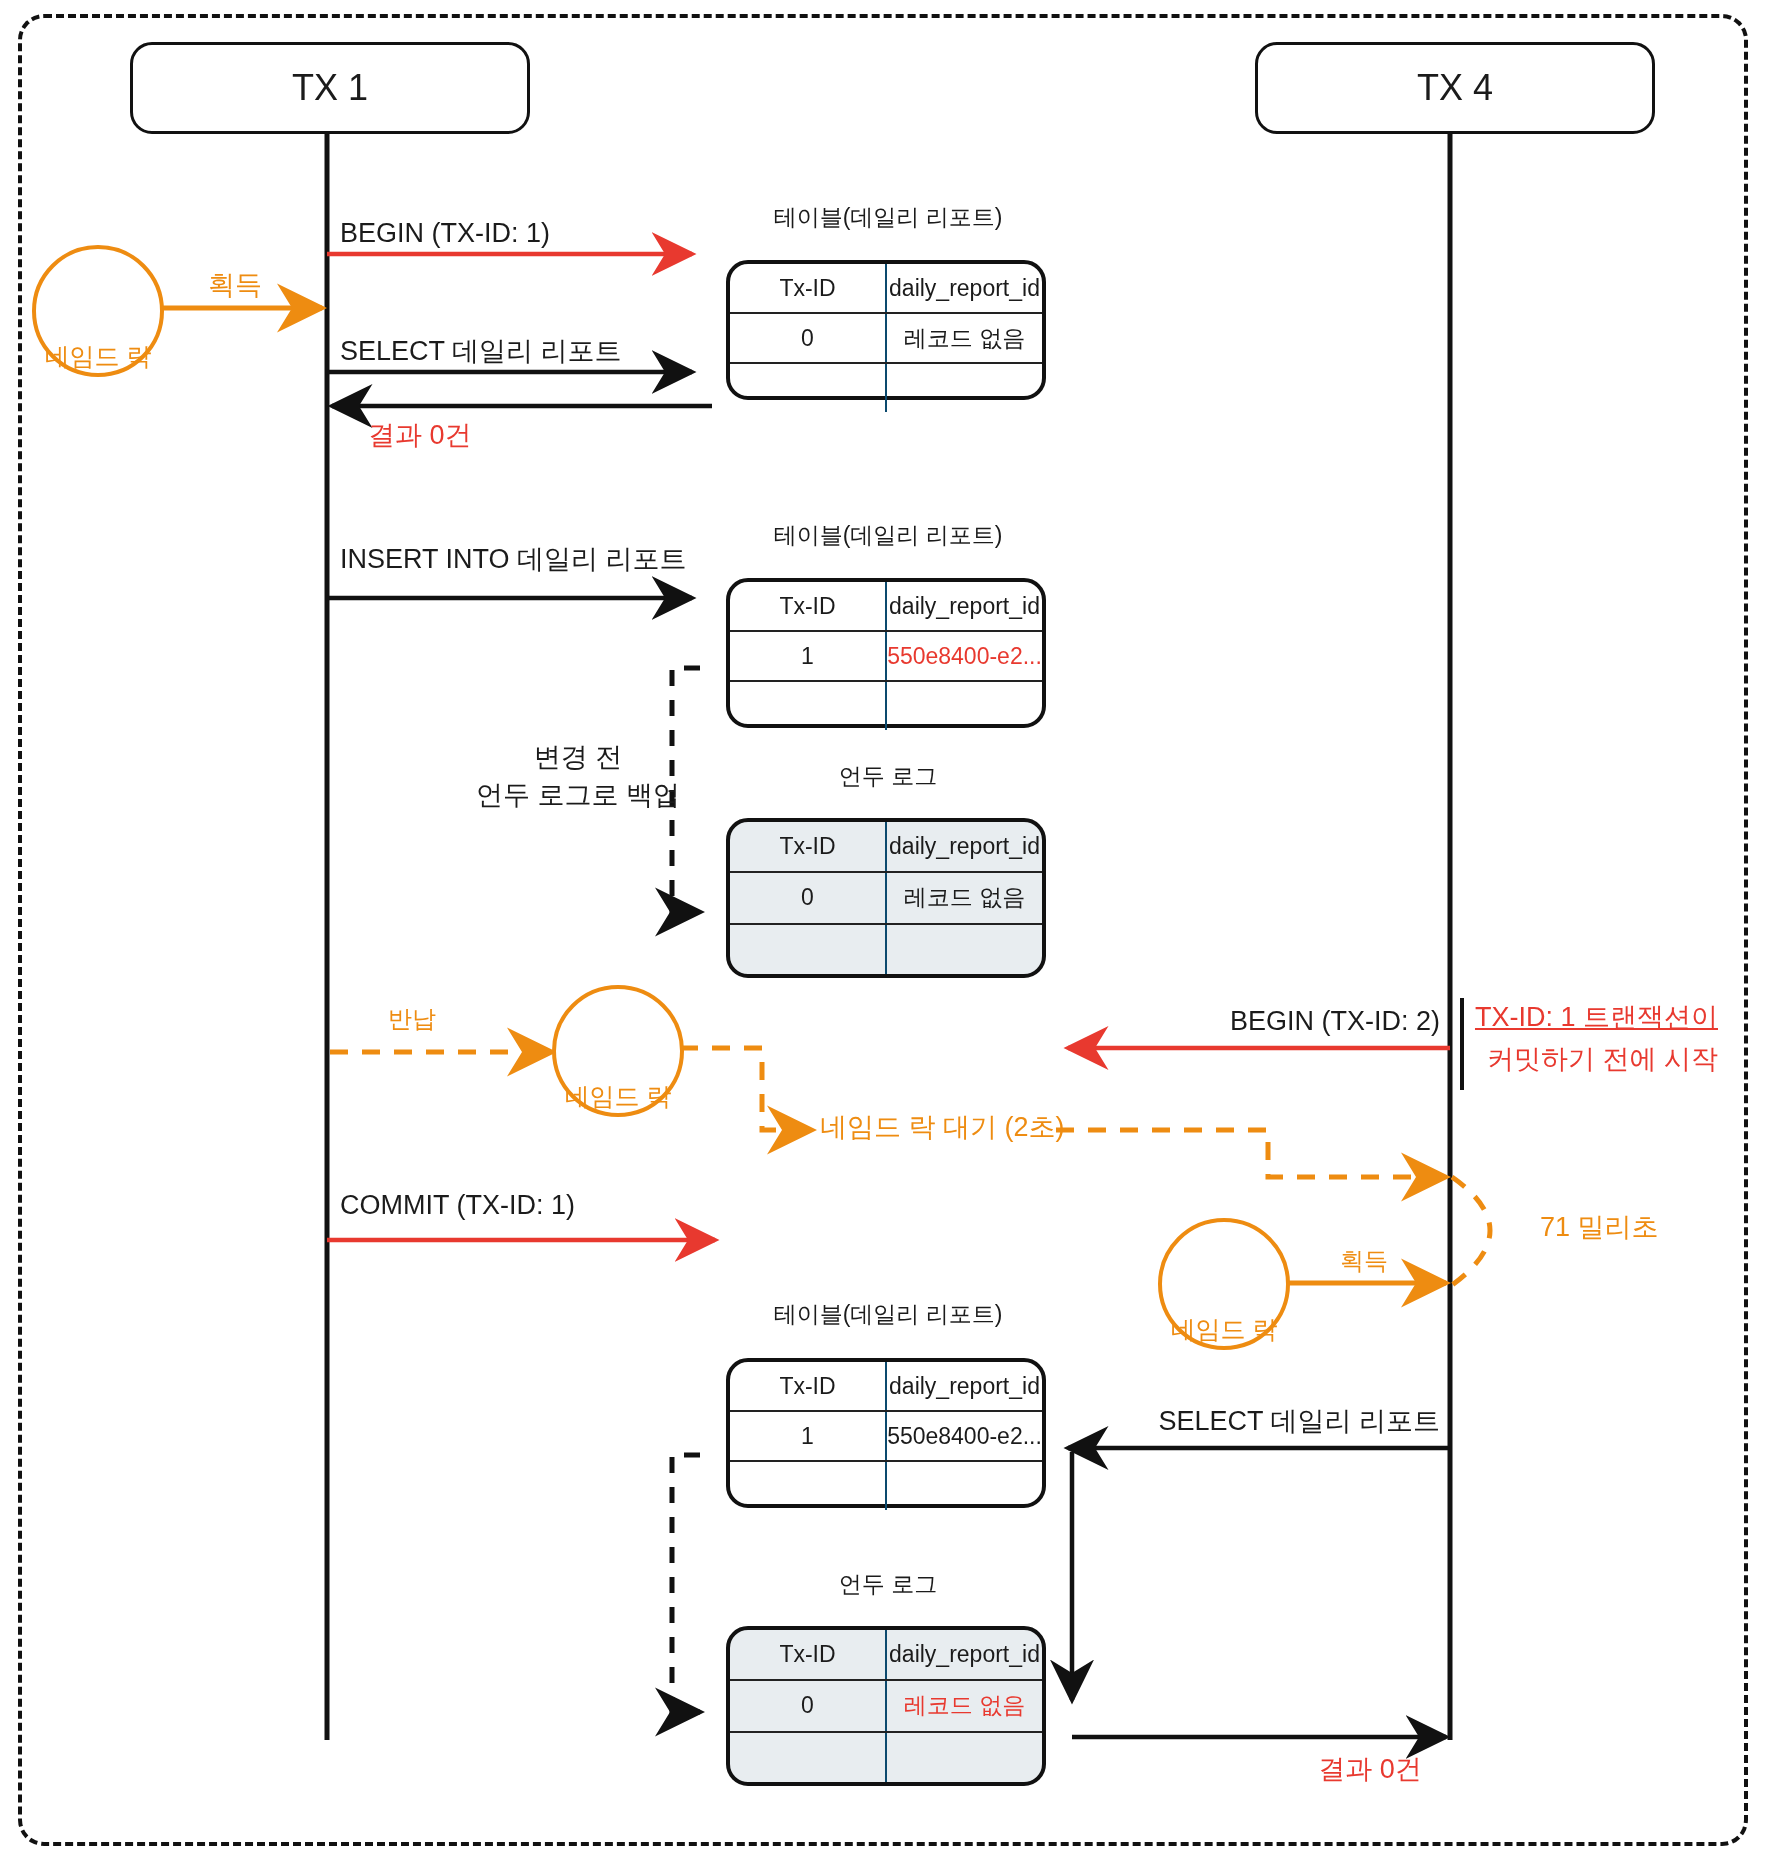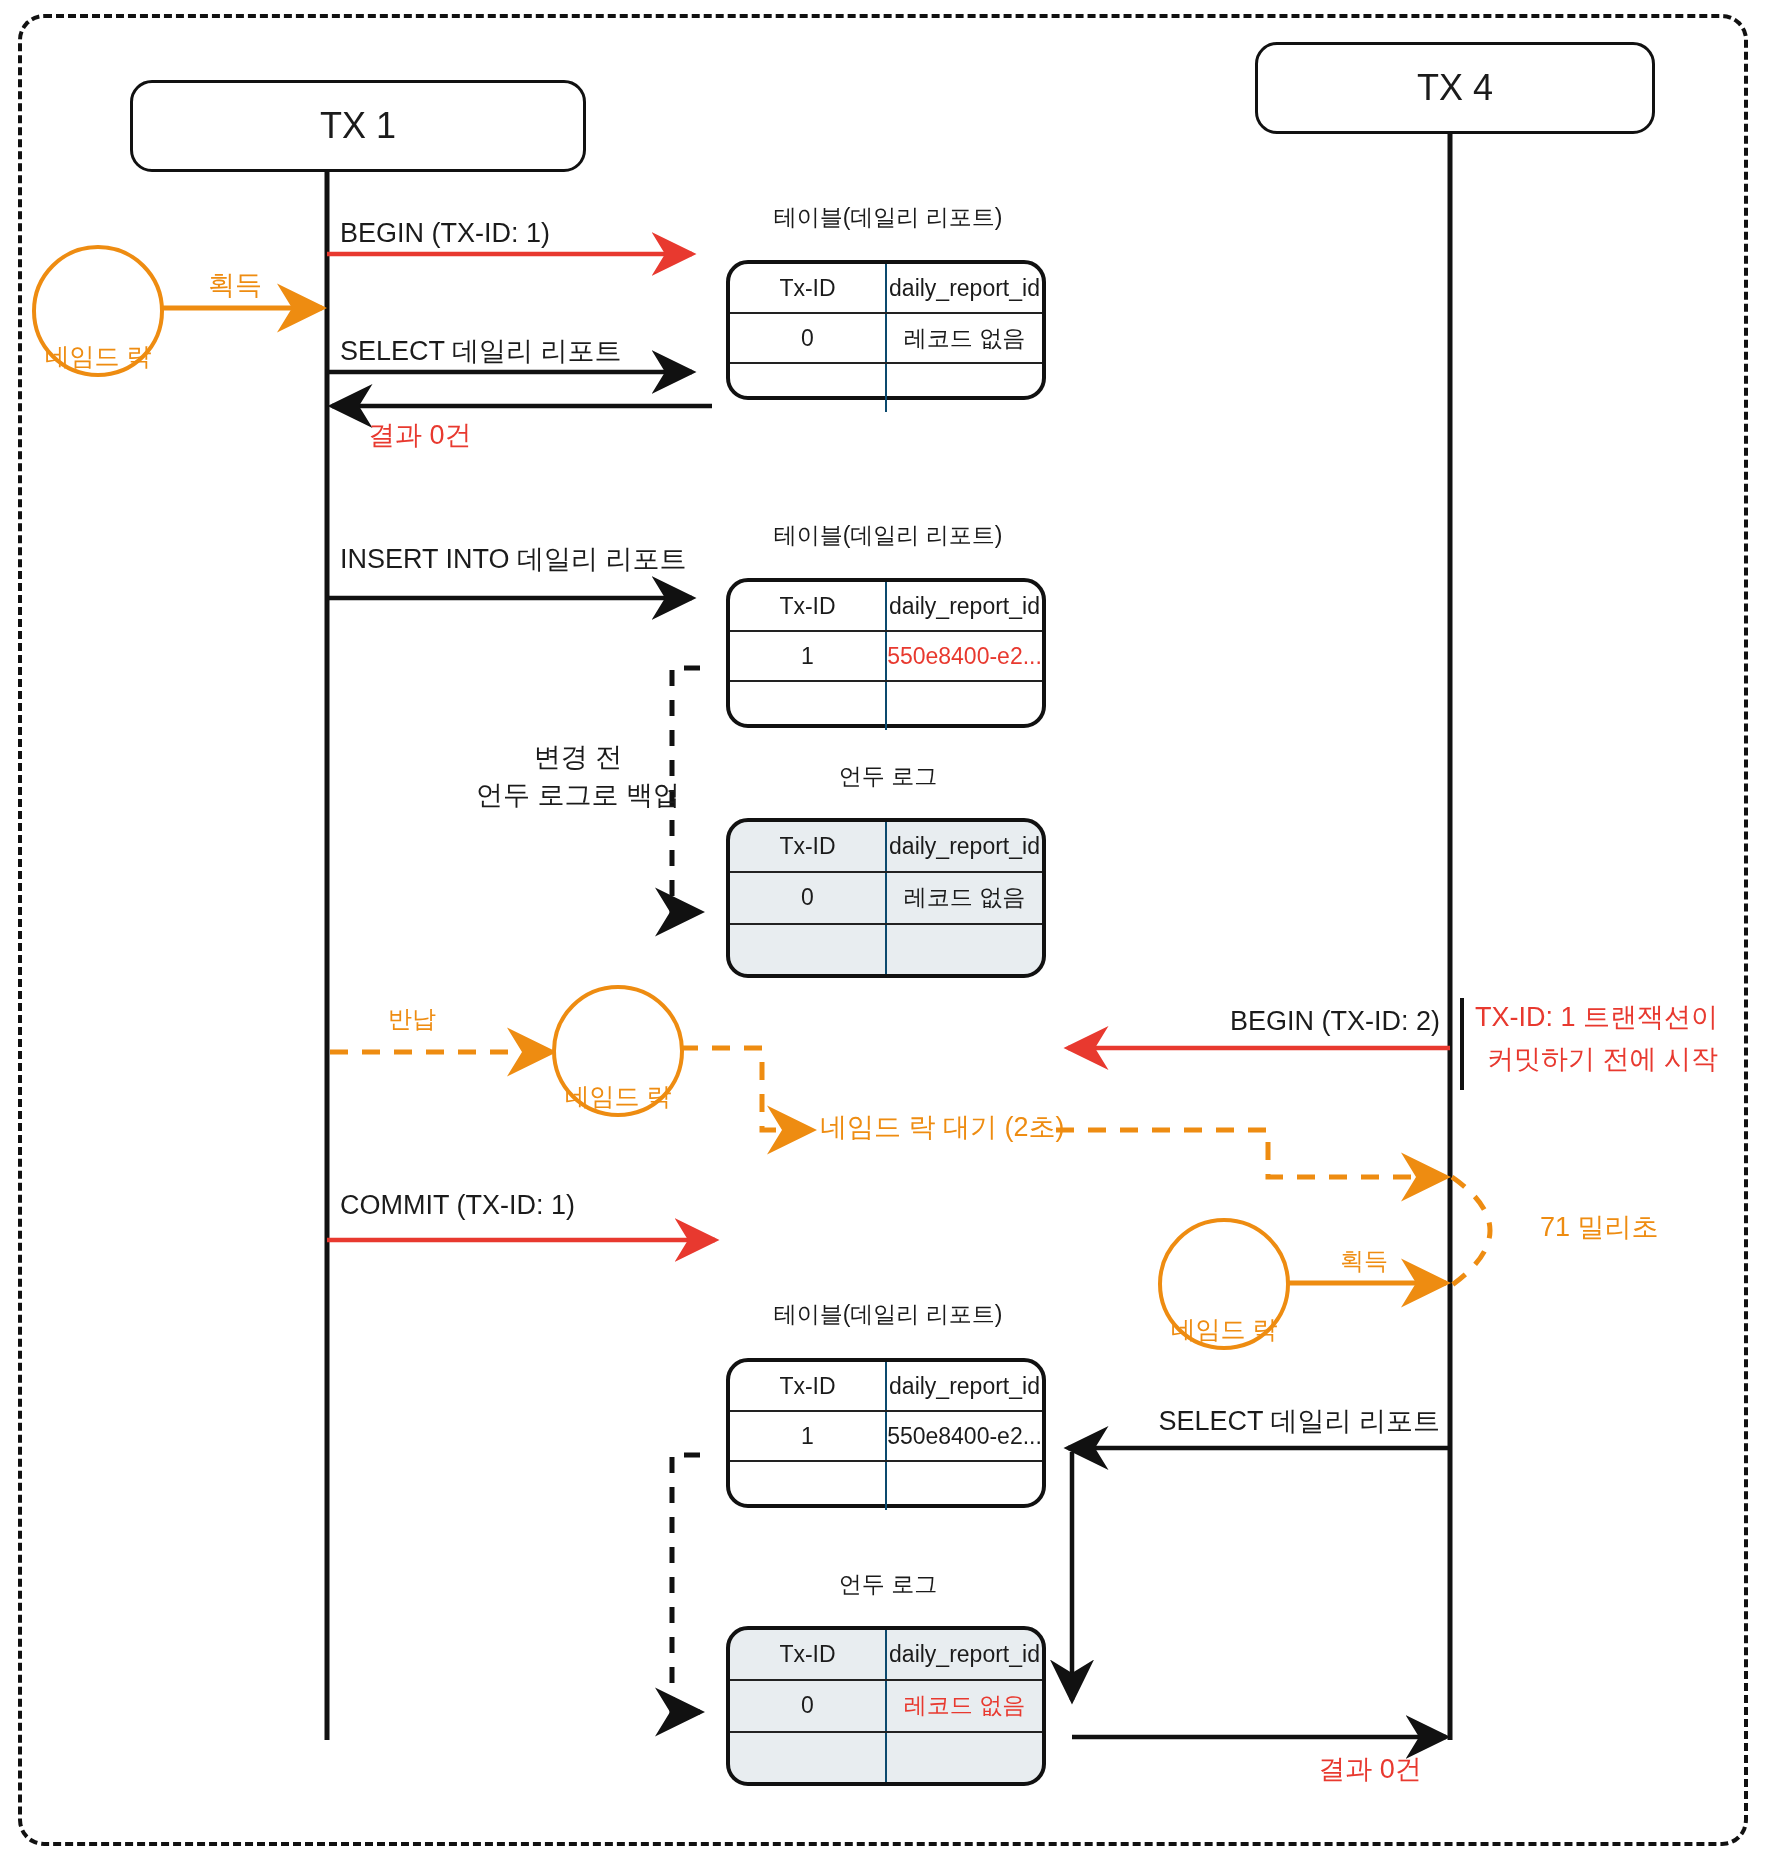--- a/index.html
+++ b/index.html
@@ -81,21 +81,21 @@
     <path d="M1452,1177 Q1528,1230 1452,1285" fill="none" stroke="#ee8c11" stroke-width="5" stroke-dasharray="16,14"></path>
 
     <line x1="1450" y1="1448" x2="1068" y2="1448" stroke="#111" stroke-width="4.5" marker-end="url(#ahK)"></line>
 
     <path d="M700,1455 L672,1455 L672,1712 L700,1712" fill="none" stroke="#111" stroke-width="5" stroke-dasharray="16,14" marker-end="url(#ahK)"></path>
 
     <path d="M1072,1452 L1072,1700" fill="none" stroke="#111" stroke-width="4.5" marker-end="url(#ahK)"></path>
     <line x1="1072" y1="1737" x2="1446" y2="1737" stroke="#111" stroke-width="4.5" marker-end="url(#ahK)"></line>
   </svg>
 
-  <div class="actor" style="left:130px;top:42px;width:456px;height:92px;margin-top:38px;">
+  <div class="actor" style="left:130px;top:42px;width:400px;height:92px;">
     <span>TX 1</span>
   </div>
   <div class="actor" style="left:1255px;top:42px;width:400px;height:92px;">
     <span>TX 4</span>
   </div>
 
   <div class="circ" style="left:32px;top:245px;width:132px;height:132px;">
     <span>네임드 락</span>
   </div>
   <div class="circ" style="left:552px;top:985px;width:132px;height:132px;">
@@ -211,21 +211,21 @@
   <div class="lbl red" style="left:368px;top:418px;">결과 0건</div>
 
   <div class="lbl" style="left:340px;top:542px;">INSERT INTO 데일리 리포트</div>
 
   <div class="lbl ctr" style="left:578px;top:740px;">변경 전</div>
   <div class="lbl ctr" style="left:578px;top:778px;">언두 로그로 백업</div>
 
   <div class="lbl org small" style="left:388px;top:1004px;">반납</div>
 
   <div class="lbl rgt" style="left:1440px;top:1004px;">BEGIN (TX-ID: 2)</div>
-  <div class="lbl red rgt" style="left:1718px;top:1000px;">TX-ID: 1 트랜잭션이</div>
+  <div class="lbl red rgt" style="left:1718px;top:1000px;text-decoration:underline;">TX-ID: 1 트랜잭션이</div>
   <div class="lbl red rgt" style="left:1718px;top:1042px;">커밋하기 전에 시작</div>
 
   <div class="lbl org" style="left:820px;top:1110px;">네임드 락 대기 (2초)</div>
 
   <div class="lbl" style="left:340px;top:1188px;">COMMIT (TX-ID: 1)</div>
 
   <div class="lbl org small" style="left:1340px;top:1246px;">획득</div>
   <div class="lbl org" style="left:1540px;top:1210px;">71 밀리초</div>
 
   <div class="lbl rgt" style="left:1440px;top:1404px;">SELECT 데일리 리포트</div>

